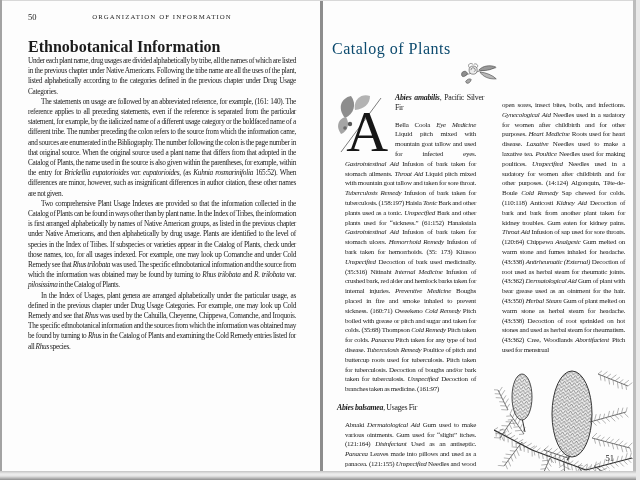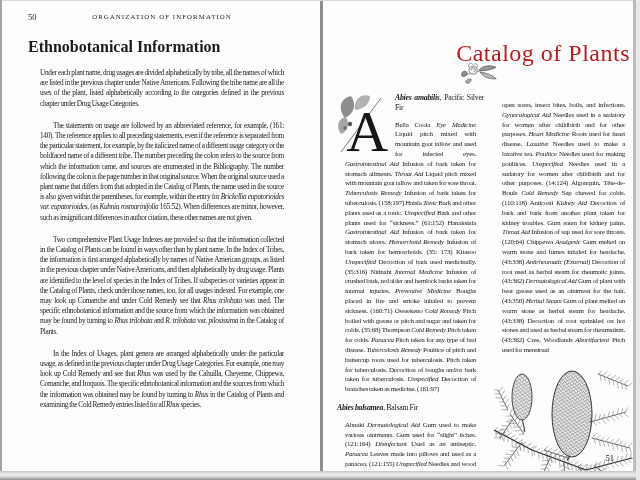--- a/index.html
+++ b/index.html
@@ -13,26 +13,26 @@
                 background:linear-gradient(180deg,#c3c3c3 0,#ededed 3px,#e6e6e6 5px,#8e8e8e 9px);}
   .gutter{position:absolute;left:320px;top:0;width:3px;height:471px;background:#8d8d8d;}
 
   
   .folio-left{position:absolute;left:28px;top:12px;font-size:8.5px;}
   .running-head{position:absolute;left:28px;top:13px;width:268px;text-align:center;
                 font-size:6.8px;letter-spacing:1.1px;color:#262626;}
   .section-heading{position:absolute;left:28px;top:38px;font-size:16px;font-weight:bold;}
   .pl-body{position:absolute;left:28px;top:56px;width:268px;font-size:7.3px;line-height:10.2px;
            text-align:justify;letter-spacing:-0.3px;word-spacing:-0.4px;color:#1b1b1b;}
-  .pl-body p{margin:12px;font-family:Liberation Serif, serif;}
+  .pl-body p{margin:0;font-family:Liberation Serif, serif;}
   .pl-body p.indent{text-indent:13px;}
 
   
-  .pr-title{position:absolute;left:332px;top:40px;width:298px;text-align:right;
-            font-size:24px;letter-spacing:0.5px;color:#b91c1c;}
+  .pr-title{position:absolute;left:332px;top:40px;width:298px;text-align:left;
+            font-size:16px;letter-spacing:0.5px;color:#0c4a6e;}
   .title-ornament{position:absolute;left:459px;top:62px;width:42px;height:25px;}
   .col{position:absolute;top:93px;font-size:7px;line-height:9.8px;text-align:justify;
        letter-spacing:-0.25px;word-spacing:-0.3px;color:#1b1b1b;}
   .col1{left:337px;width:147px;}
   .col2{left:494px;width:139px;}
   .entry-head{font-size:7.8px;}
   .entry-body{margin:8px;}
   .entry2{margin-top:7px;}
   .dropcap-svg{float:left;width:54px;height:62px;margin:1px 4px 0 0;}
   .fir-figure{position:relative;width:139px;height:138px;margin-top:4px;}
@@ -88,21 +88,21 @@
           <path d="M18 16 C 16 6, 24 -1, 33 2 C 33 10, 27 15, 18 16 Z" fill="#b3b3b3"></path>
           <path d="M4 40 C -2 32, 2 24, 9 23 C 13 30, 11 37, 4 40 Z" fill="#a5a5a5"></path>
           <circle cx="13" cy="30" r="2.2" fill="#565656"></circle>
           <circle cx="8" cy="34" r="1.8" fill="#6a6a6a"></circle>
           <text x="30" y="57" text-anchor="middle" font-size="58" font-family="'Liberation Serif',serif" fill="#161616">A</text>
         </svg>
         <div class="entry-head"><span class="seg-bi">Abies amabilis</span><span>, Pacific Silver Fir</span></div>
         <p class="entry-body"><span class="seg-b">Bella Coola </span><span class="seg-i">Eye Medicine </span><span>Liquid pitch mixed with mountain goat tallow and used for infected eyes. </span><span class="seg-i">Gastrointestinal Aid </span><span>Infusion of bark taken for stomach ailments. </span><span class="seg-i">Throat Aid </span><span>Liquid pitch mixed with mountain goat tallow and taken for sore throat. </span><span class="seg-i">Tuberculosis Remedy </span><span>Infusion of bark taken for tuberculosis. (158:197) </span><span class="seg-b">Haisla </span><span class="seg-i">Tonic </span><span>Bark and other plants used as a tonic. </span><span class="seg-i">Unspecified </span><span>Bark and other plants used for “sickness.” (61:152) </span><span class="seg-b">Hanaksiala </span><span class="seg-i">Gastrointestinal Aid </span><span>Infusion of bark taken for stomach ulcers. </span><span class="seg-i">Hemorrhoid Remedy </span><span>Infusion of bark taken for hemorrhoids. (35: 173) </span><span class="seg-b">Kitasoo </span><span class="seg-i">Unspecified </span><span>Decoction of bark used medicinally. (35:316) </span><span class="seg-b">Nitinaht </span><span class="seg-i">Internal Medicine </span><span>Infusion of crushed bark, red alder and hemlock barks taken for internal injuries. </span><span class="seg-i">Preventive Medicine </span><span>Boughs placed in fire and smoke inhaled to prevent sickness. (160:71) </span><span class="seg-b">Oweekeno </span><span class="seg-i">Cold Remedy </span><span>Pitch boiled with grease or pitch and sugar and taken for colds. (35:68) </span><span class="seg-b">Thompson </span><span class="seg-i">Cold Remedy </span><span>Pitch taken for colds. </span><span class="seg-i">Panacea </span><span>Pitch taken for any type of bad disease. </span><span class="seg-i">Tuberculosis Remedy </span><span>Poultice of pitch and buttercup roots used for tuberculosis. Pitch taken for tuberculosis. Decoction of boughs and/or bark taken for tuberculosis. </span><span class="seg-i">Unspecified </span><span>Decoction of branches taken as medicine. (161:97)</span></p>
       </div>
       <div class="entry entry2">
-        <div class="entry-head"><span class="seg-bi">Abies balsamea</span><span>, Balsam Fir</span></div>
+        <div class="entry-head"><span class="seg-bi">Abies balsamea</span><span>, Usages Fir</span></div>
         <p class="entry-body"><span class="seg-b">Abnaki </span><span class="seg-i">Dermatological Aid </span><span>Gum used to make various ointments. Gum used for “slight” itches. (121:164) </span><span class="seg-i">Disinfectant </span><span>Used as an antiseptic. </span><span class="seg-i">Panacea </span><span>Leaves made into pillows and used as a panacea. (121:155) </span><span class="seg-i">Unspecified </span><span>Needles and wood stuffed into pillows and used for good health. (121:165) Needles stuffed into pillows and used for good health. (121:164) </span><span class="seg-b">Algonquin, Quebec </span><span class="seg-i">Dermatological Aid </span><span>Poultice of gum applied to</span></p>
       </div>
     </div>
 
     <div class="col col2">
       <p class="entry-body"><span>open sores, insect bites, boils, and infections. </span><span class="seg-i">Gynecological Aid </span><span>Needles used in a sudatory for women after childbirth and for other purposes. </span><span class="seg-i">Heart Medicine </span><span>Roots used for heart disease. </span><span class="seg-i">Laxative </span><span>Needles used to make a laxative tea. </span><span class="seg-i">Poultice </span><span>Needles used for making poultices. </span><span class="seg-i">Unspecified </span><span>Needles used in a sudatory for women after childbirth and for other purposes. (14:124) </span><span class="seg-b">Algonquin, Tête-de-Boule </span><span class="seg-i">Cold Remedy </span><span>Sap chewed for colds. (110:118) </span><span class="seg-b">Anticosti </span><span class="seg-i">Kidney Aid </span><span>Decoction of bark and bark from another plant taken for kidney troubles. Gum eaten for kidney pains. </span><span class="seg-i">Throat Aid </span><span>Infusion of sap used for sore throats. (120:64) </span><span class="seg-b">Chippewa </span><span class="seg-i">Analgesic </span><span>Gum melted on warm stone and fumes inhaled for headache. (43:338) </span><span class="seg-i">Antirheumatic (External) </span><span>Decoction of root used as herbal steam for rheumatic joints. (43:362) </span><span class="seg-i">Dermatological Aid </span><span>Gum of plant with bear grease used as an ointment for the hair. (43:350) </span><span class="seg-i">Herbal Steam </span><span>Gum of plant melted on warm stone as herbal steam for headache. (43:338) Decoction of root sprinkled on hot stones and used as herbal steam for rheumatism. (43:362) </span><span class="seg-b">Cree, Woodlands </span><span class="seg-i">Abortifacient </span><span>Pitch used for menstrual</span></p>
       <div class="fir-figure">
         <svg id="fir-svg" viewBox="0 0 139 132">
           <defs>
             <pattern id="scales" width="5" height="3.6" patternUnits="userSpaceOnUse" patternTransform="rotate(8)">

